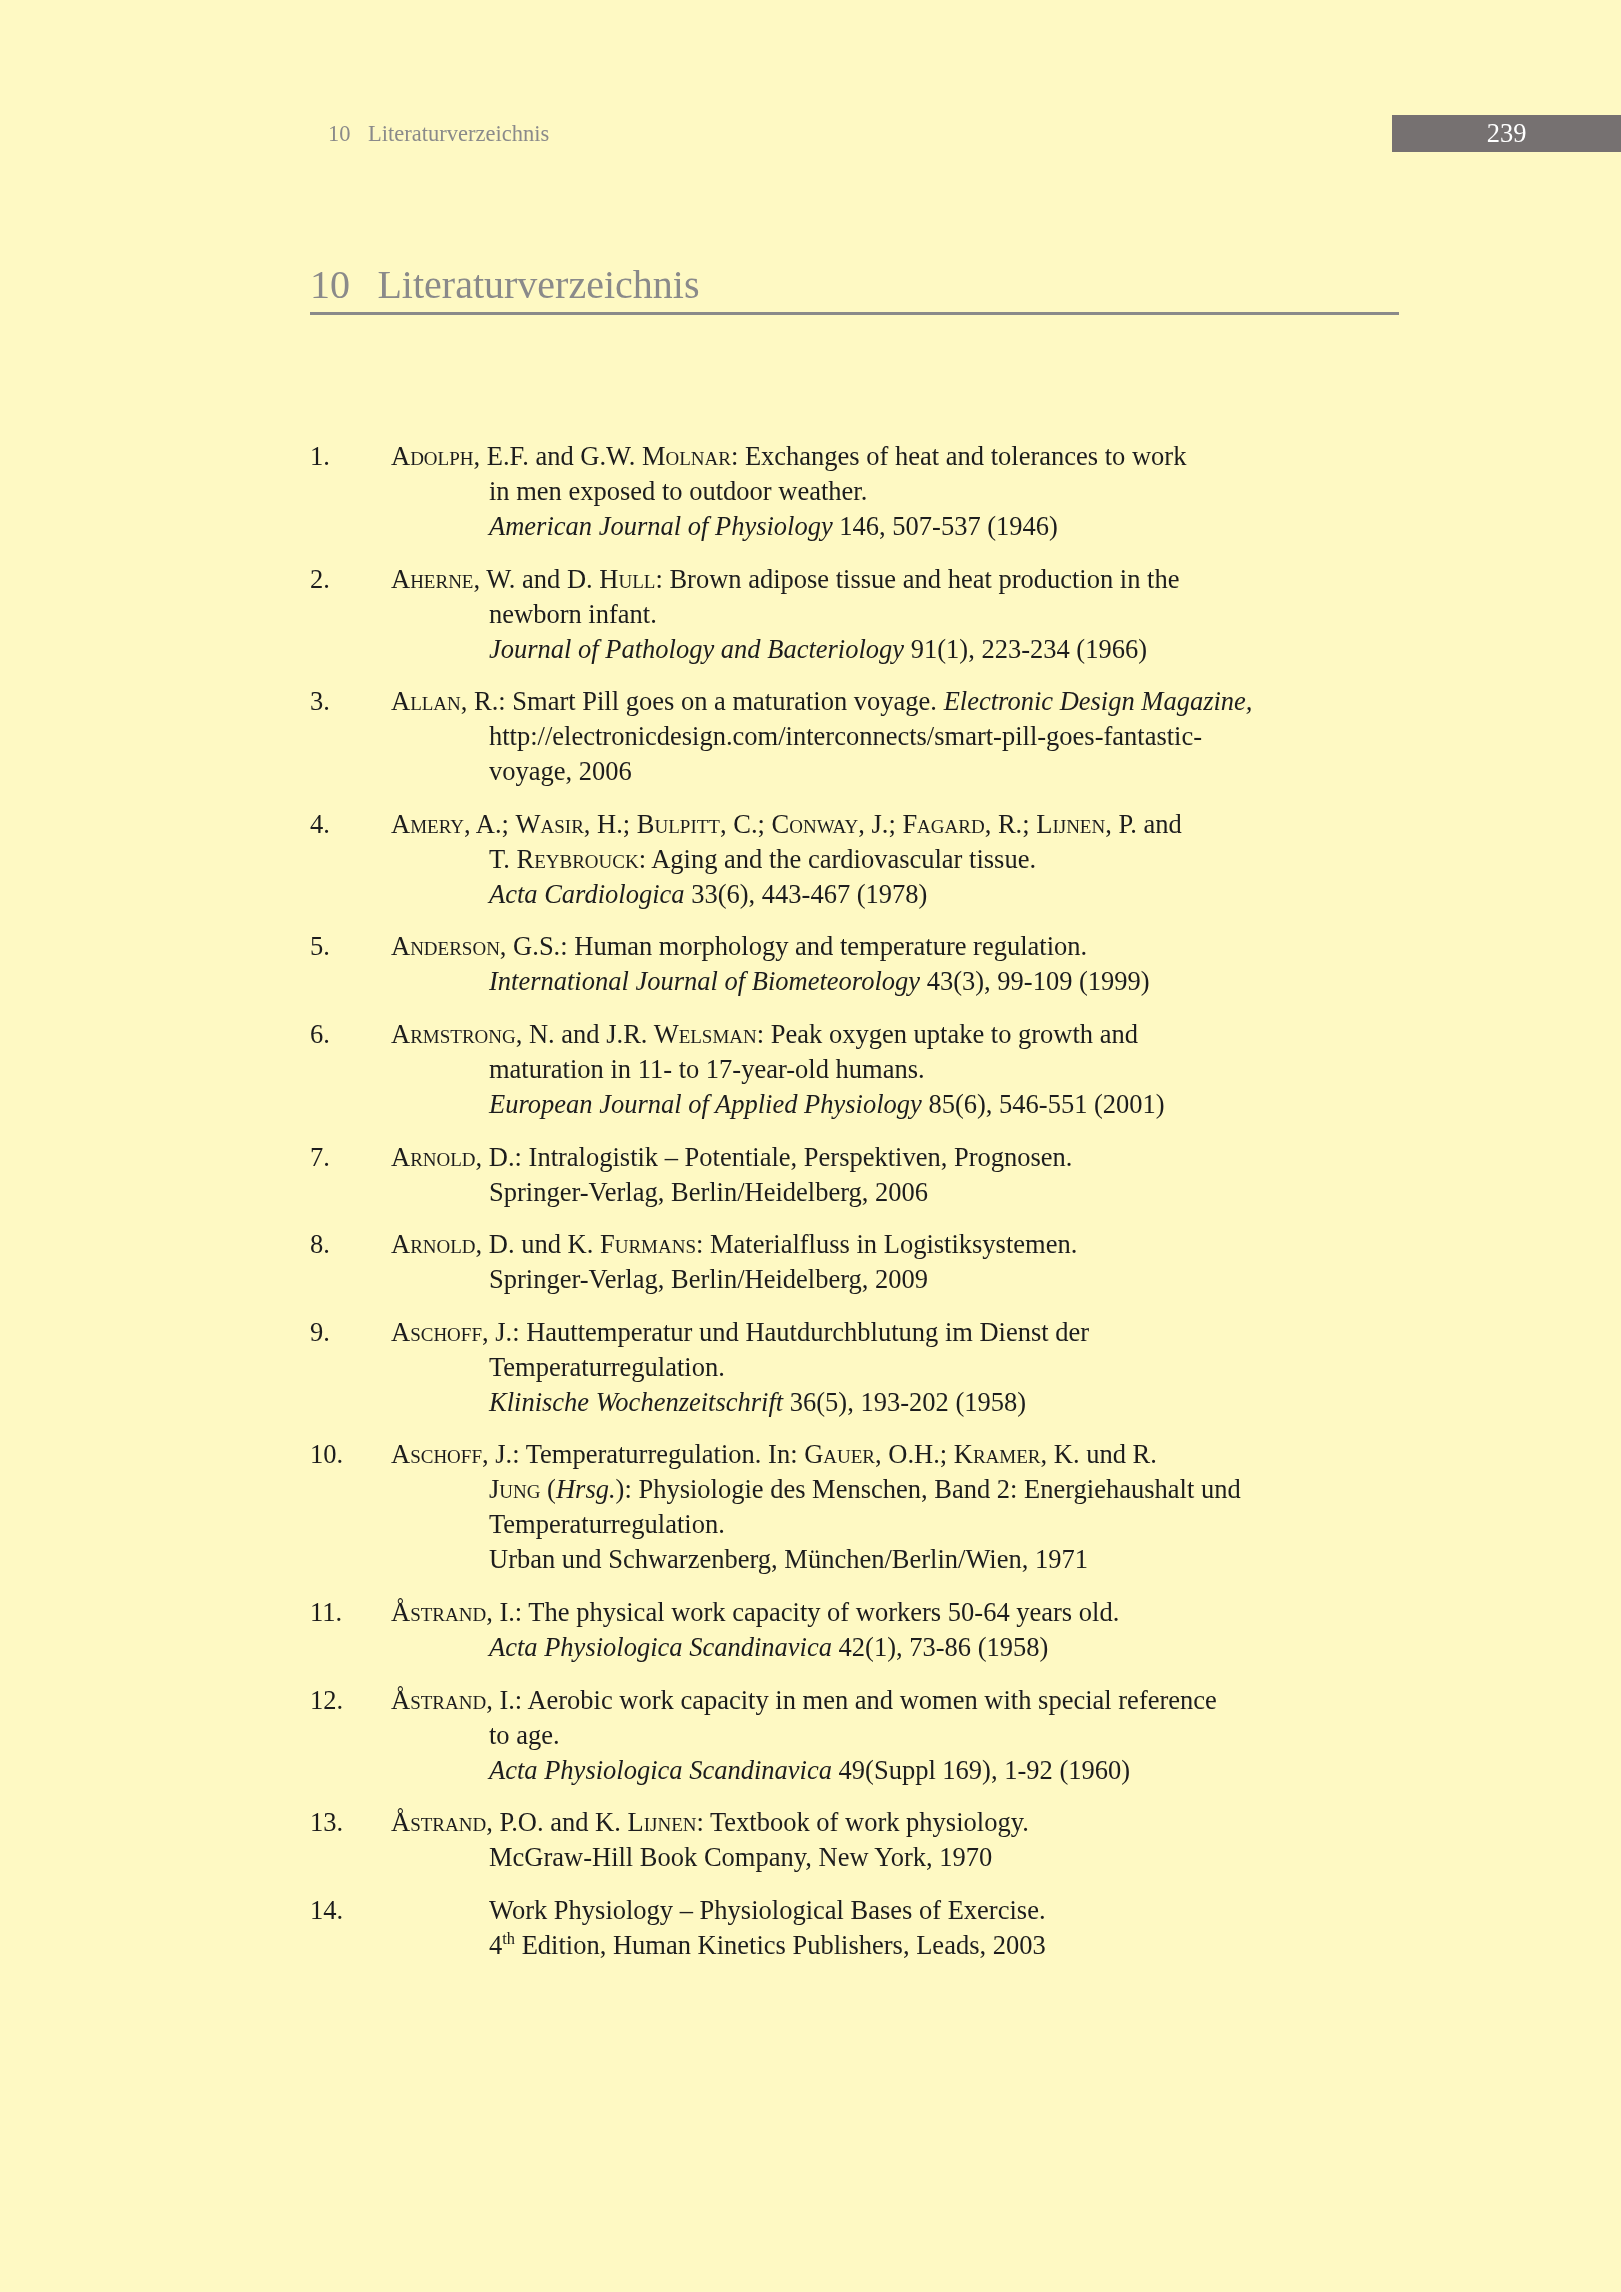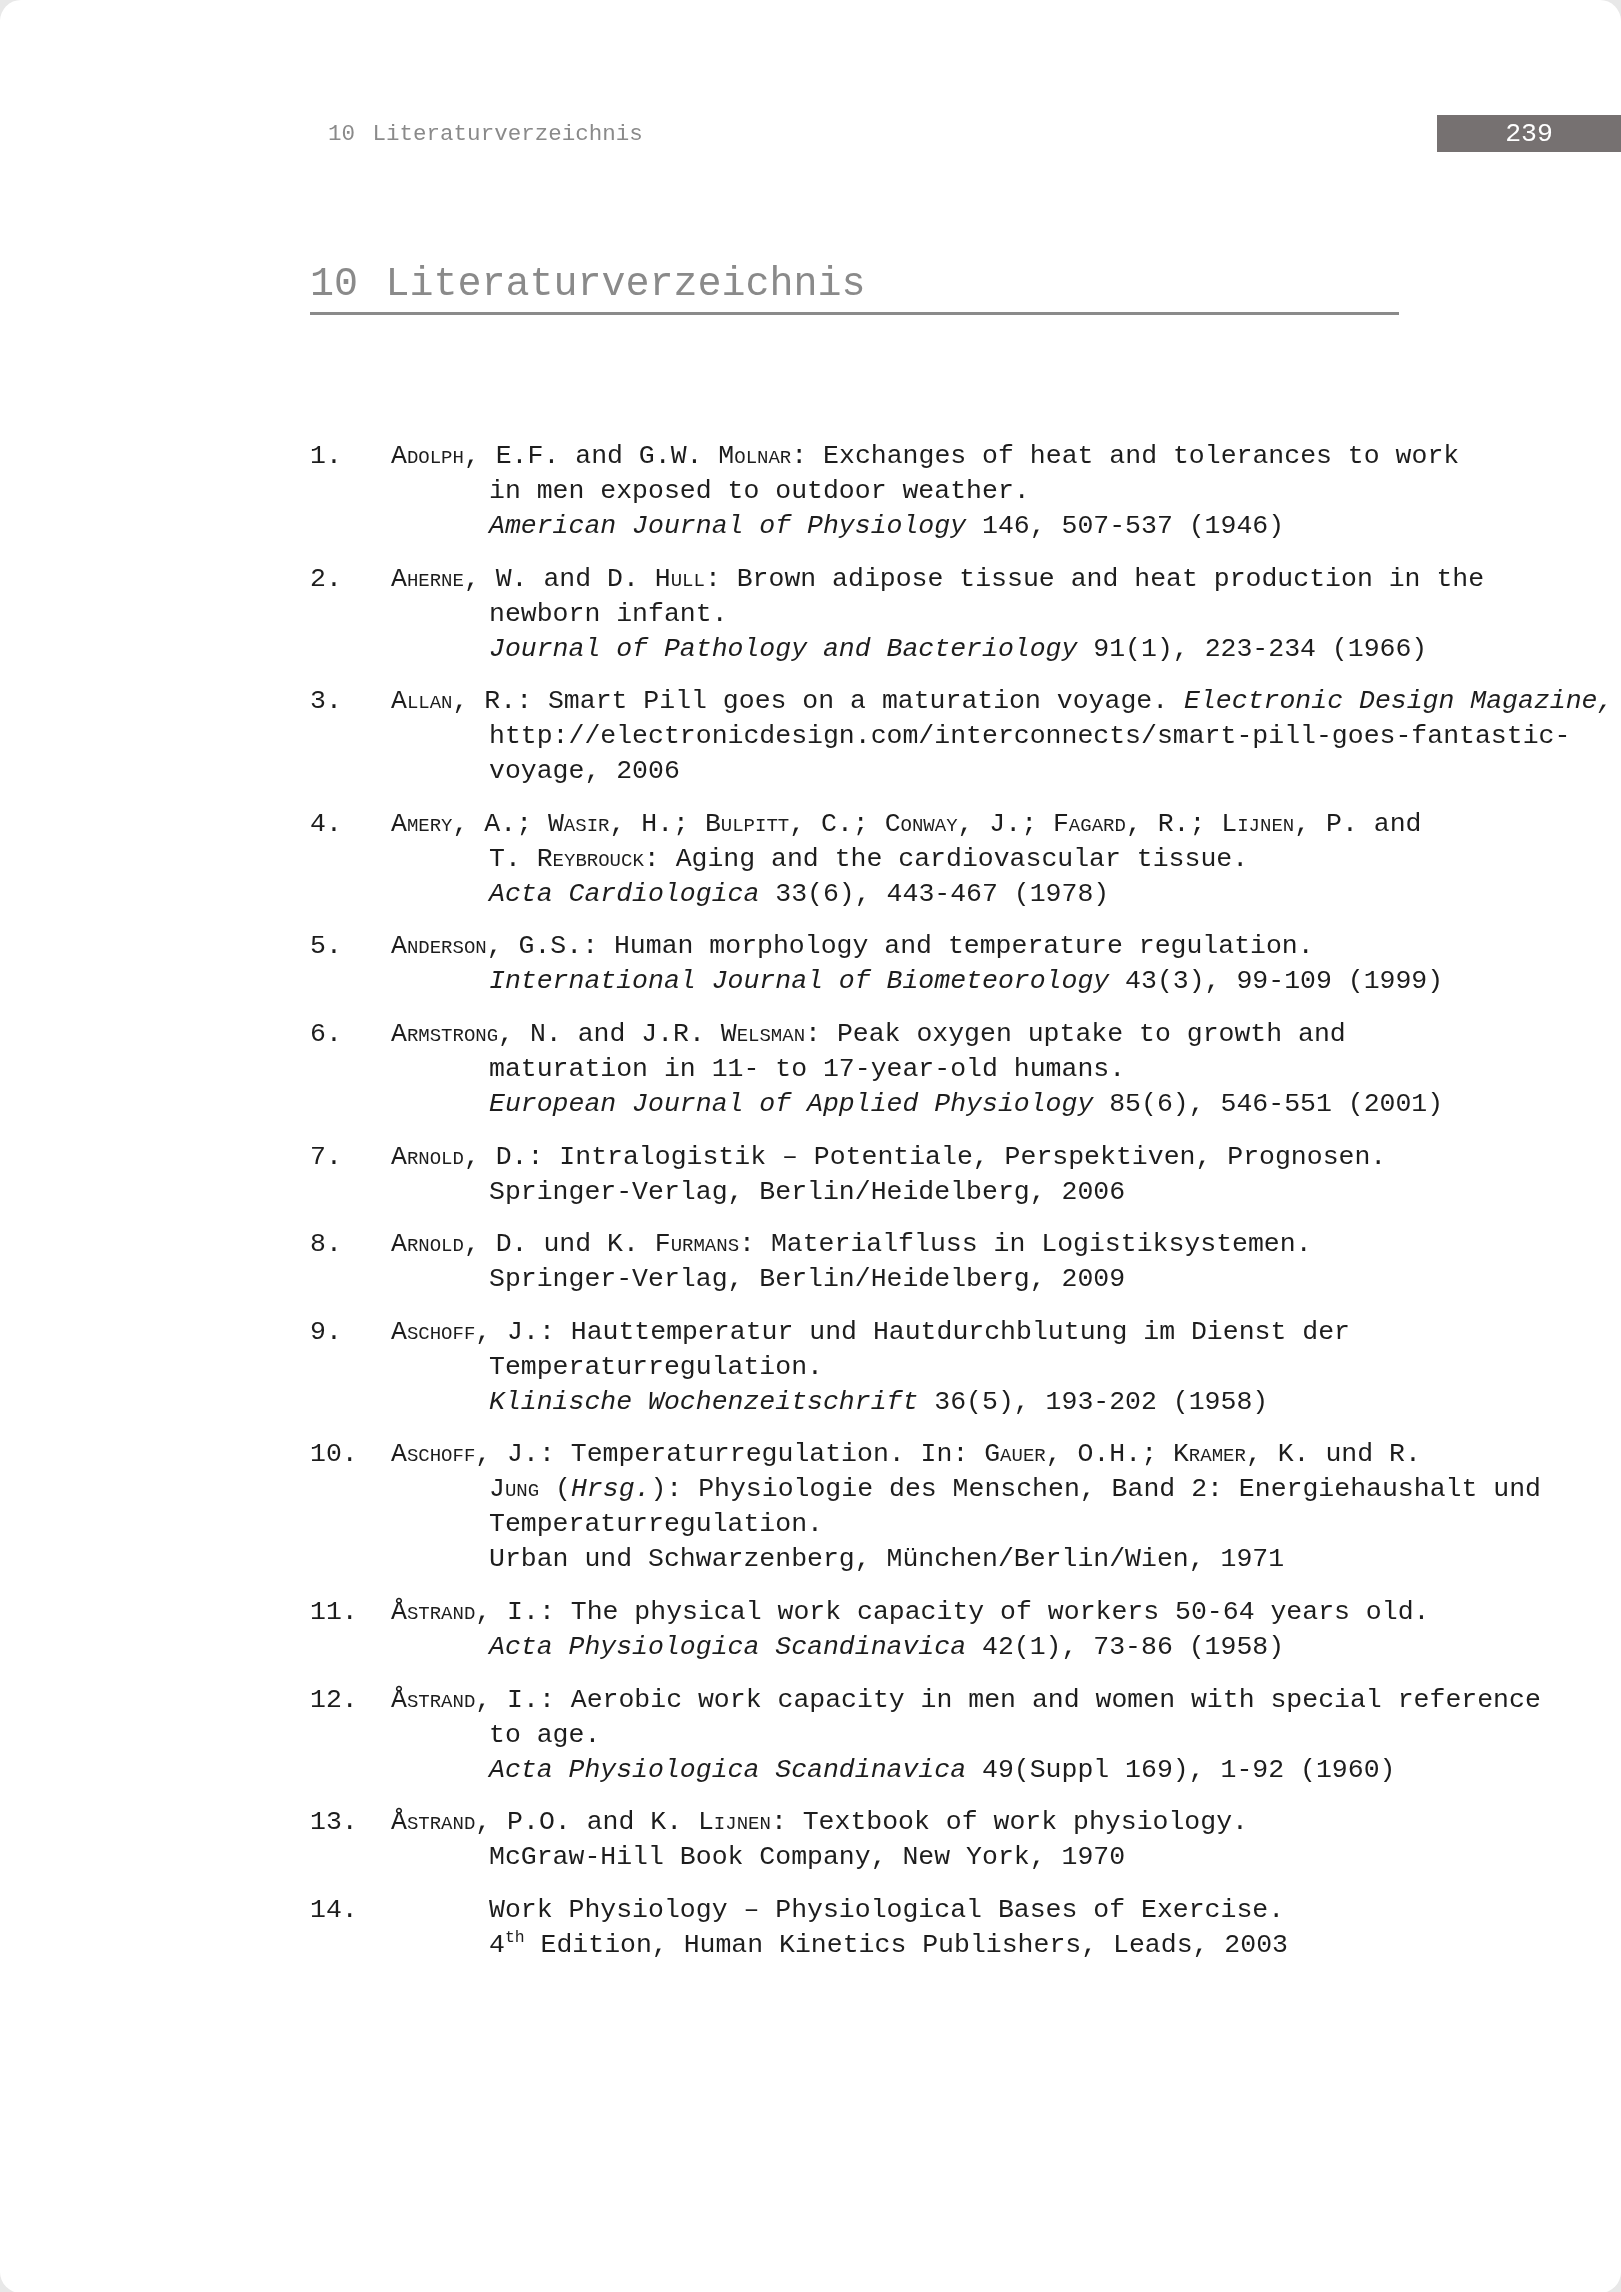--- a/index.html
+++ b/index.html
@@ -1,34 +1,33 @@
 <!DOCTYPE html>
 <html><head>
 <meta charset="utf-8">
 <style>
   html,body { margin:0; padding:0; background:#e8e8e8; }
   .page {
     position:relative;
     width:1621px; height:2293px;
     margin:0 auto;
-    background:#ffffff;
-    font-family:Liberation Mono, monospace;
+    background:#fef9c3;
+    font-family:Liberation Serif, serif;
     color:#1d1d1d;
     overflow:hidden;
-    border-radius:21px;
   }
   
   .running-header { position:absolute; top:115px; left:0; right:0; height:37px; }
   .rh-text {
     position:absolute; left:328px; top:50%; transform:translateY(-50%);
     font-size:22.5px; color:#8a8a8a; white-space:nowrap;
   }
   .rh-text .sec-no { margin-right:17.6px; }
   .page-number-box {
-    position:absolute; right:0; top:0; width:184px; height:37px;
+    position:absolute; right:0; top:0; width:229px; height:37px;
     background:#767171; color:#ffffff;
     display:flex; align-items:center; justify-content:center;
     font-size:26.5px;
   }
   
   .chapter-title {
     position:absolute; top:263px; left:310px; width:1089px;
     margin:0; font-weight:normal;
     font-size:40px; line-height:1.1; color:#8a8a8a;
     border-bottom:3.9px solid #8a8a8a; padding-bottom:4.9px;

